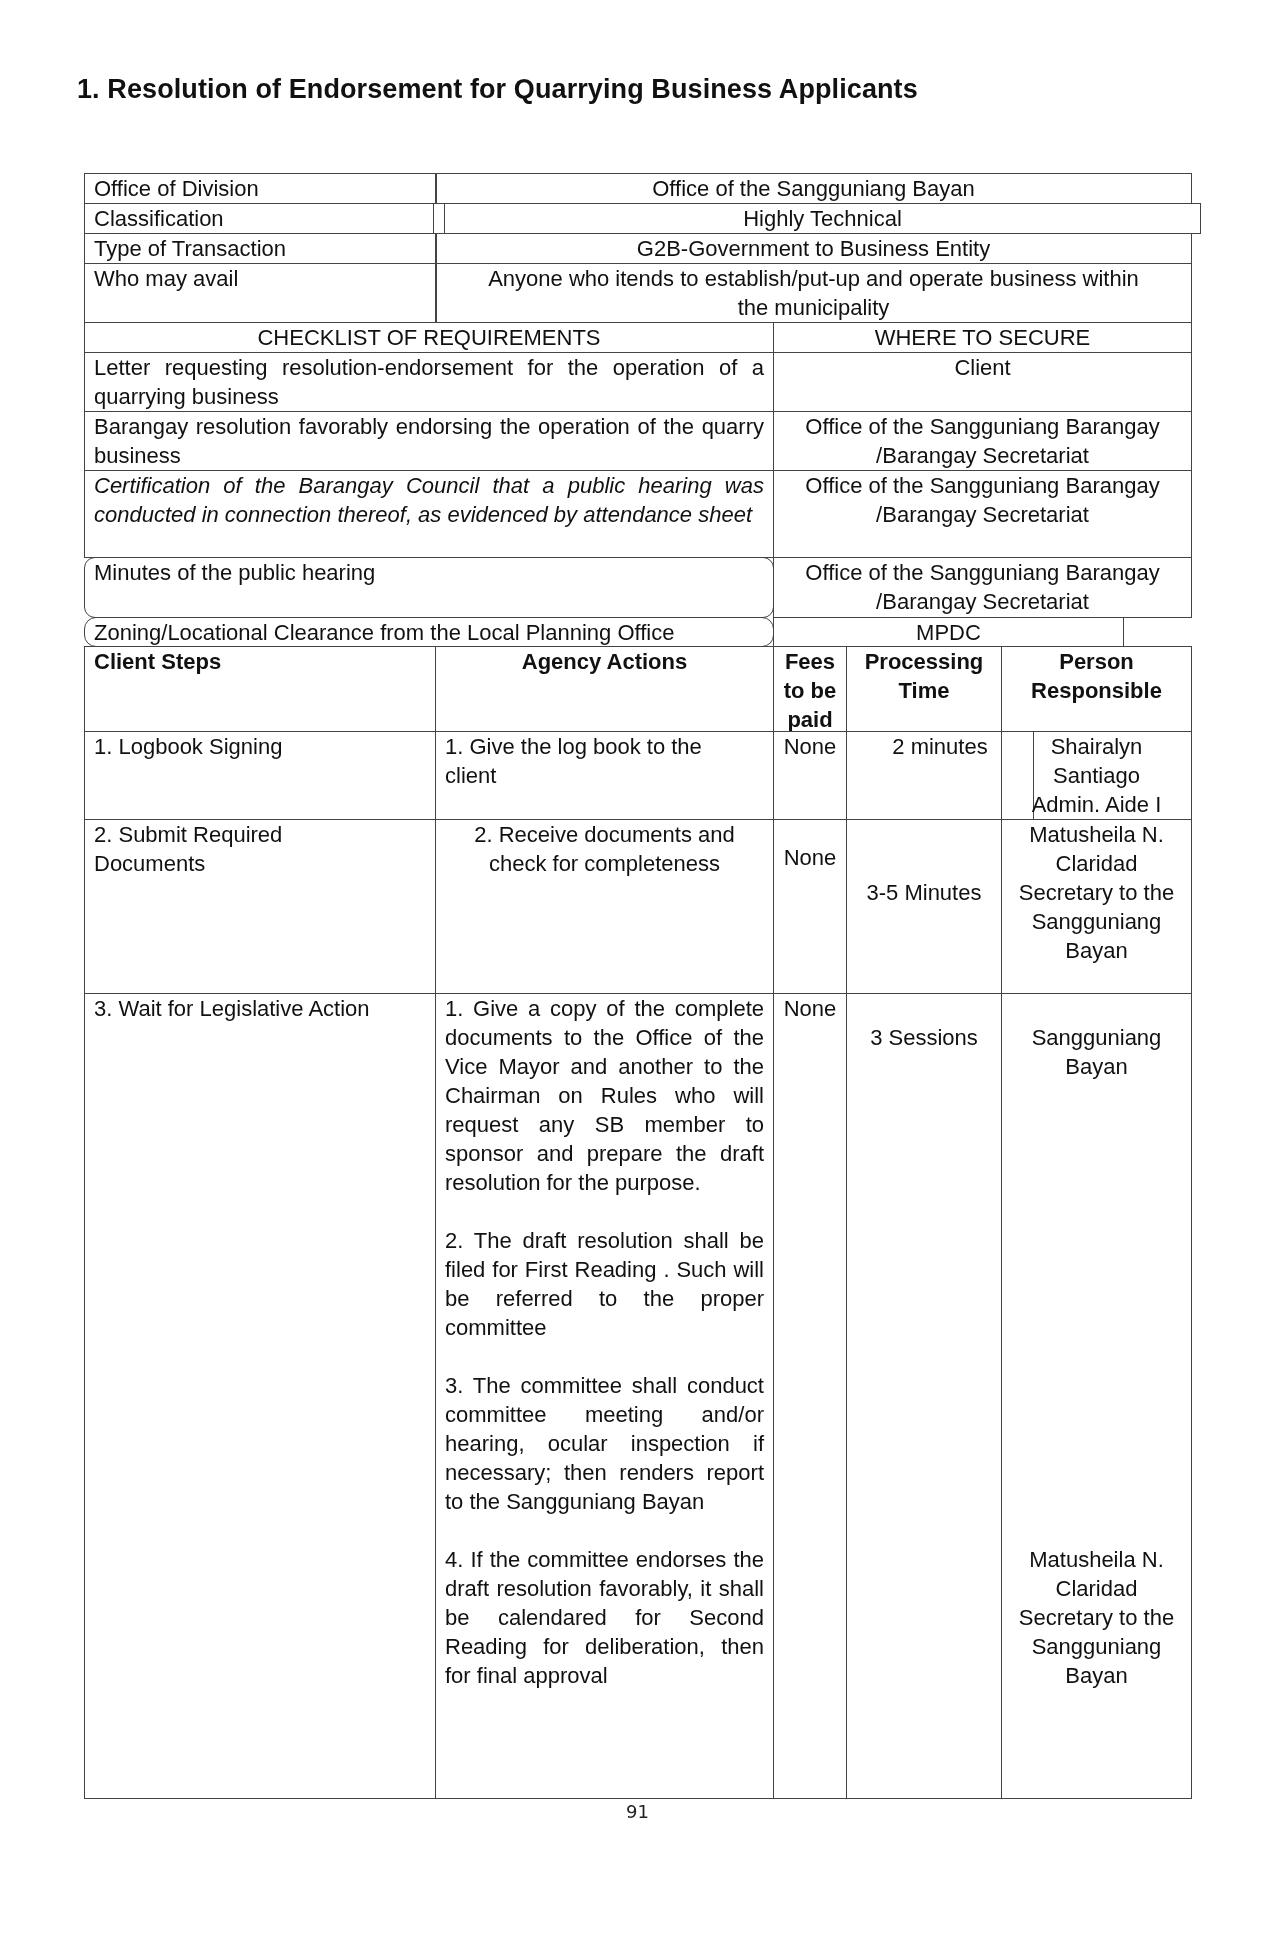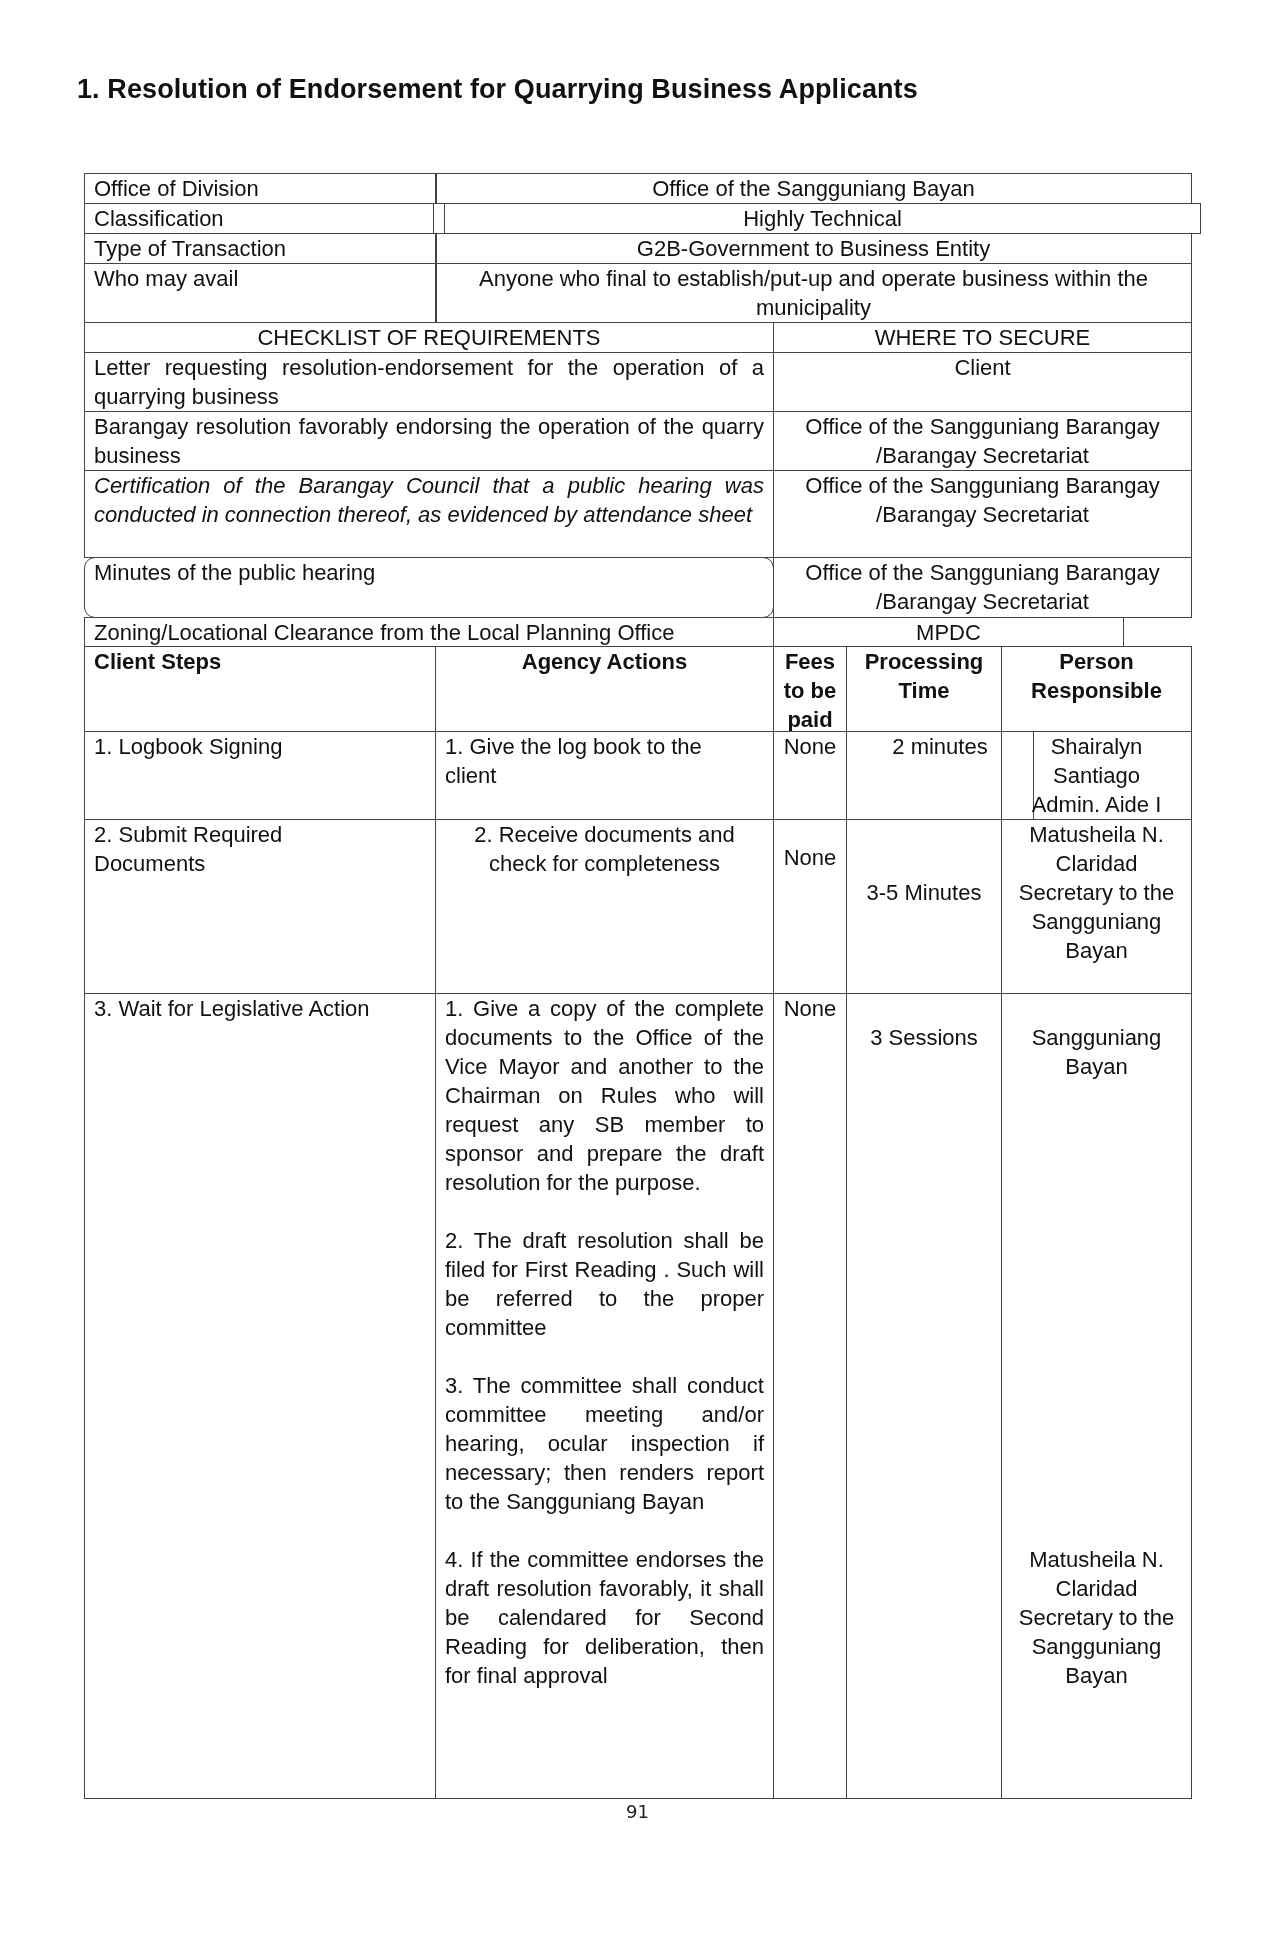--- a/index.html
+++ b/index.html
@@ -26,38 +26,38 @@
 <div class="cell" style="left:84px;top:173px;width:353px;height:31px;">Office of Division</div>
 <div class="cell c" style="left:435px;top:173px;width:757px;height:31px;">Office of the Sangguniang Bayan</div>
 
 <div class="cell" style="left:84px;top:203px;width:350px;height:31px;">Classification</div>
 <div class="cell c" style="left:435px;top:203px;width:757px;height:31px;margin-left:9px;">Highly Technical</div>
 
 <div class="cell" style="left:84px;top:233px;width:353px;height:31px;">Type of Transaction</div>
 <div class="cell c" style="left:435px;top:233px;width:757px;height:31px;">G2B-Government to Business Entity</div>
 
 <div class="cell" style="left:84px;top:263px;width:353px;height:60px;">Who may avail</div>
-<div class="cell c" style="left:435px;top:263px;width:757px;height:60px;padding:0 40px;">Anyone who final to establish/put-up and operate business within the municipality</div>
+<div class="cell c" style="left:435px;top:263px;width:757px;height:60px;padding:0 40px;">Anyone who itends to establish/put-up and operate business within the municipality</div>
 
 <div class="cell c" style="left:84px;top:322px;width:690px;height:31px;">CHECKLIST OF REQUIREMENTS</div>
 <div class="cell c" style="left:773px;top:322px;width:419px;height:31px;">WHERE TO SECURE</div>
 
 <div class="cell j" style="left:84px;top:352px;width:690px;height:60px;">Letter requesting resolution-endorsement for the operation of a quarrying business</div>
 <div class="cell c" style="left:773px;top:352px;width:419px;height:60px;">Client</div>
 
 <div class="cell j" style="left:84px;top:411px;width:690px;height:60px;">Barangay resolution favorably endorsing the operation of the  quarry business</div>
 <div class="cell c" style="left:773px;top:411px;width:419px;height:60px;padding:0 30px;">Office of the Sangguniang Barangay /Barangay Secretariat</div>
 
 <div class="cell j" style="left:84px;top:470px;width:690px;height:88px;font-style:italic;">Certification of the Barangay Council that a public hearing was conducted in connection thereof, as evidenced by attendance sheet</div>
 <div class="cell c" style="left:773px;top:470px;width:419px;height:88px;padding:0 30px;">Office of the Sangguniang Barangay /Barangay Secretariat</div>
 
 <div class="cell" style="left:84px;top:557px;width:690px;height:61px;border-radius:11px;">Minutes of the public hearing</div>
 <div class="cell c" style="left:773px;top:557px;width:419px;height:61px;padding:0 30px;">Office of the Sangguniang Barangay /Barangay Secretariat</div>
 
-<div class="cell" style="left:84px;top:617px;width:690px;height:30px;white-space:nowrap;">Zoning/Locational Clearance from the Local Planning Office</div>
+<div class="cell" style="left:84px;top:617px;width:690px;height:30px;white-space:nowrap;border-radius:12px;">Zoning/Locational Clearance from the Local Planning Office</div>
 <div class="cell c" style="left:773px;top:617px;width:351px;height:30px;">MPDC</div>
 
 <div class="cell b" style="left:84px;top:646px;width:352px;height:86px;">Client Steps</div>
 <div class="cell c b" style="left:435px;top:646px;width:339px;height:86px;">Agency Actions</div>
 <div class="cell c b" style="left:773px;top:646px;width:74px;height:86px;padding:0 4px;">Fees to be paid</div>
 <div class="cell c b" style="left:846px;top:646px;width:156px;height:86px;padding:0 4px;">Processing Time</div>
 <div class="cell c b" style="left:1001px;top:646px;width:191px;height:86px;padding:0 6px;">Person Responsible</div>
 
 <div class="cell" style="left:84px;top:731px;width:352px;height:89px;">1. Logbook Signing</div>
 <div class="cell" style="left:435px;top:731px;width:339px;height:89px;padding-right:40px;">1. Give the log book to the client</div>

